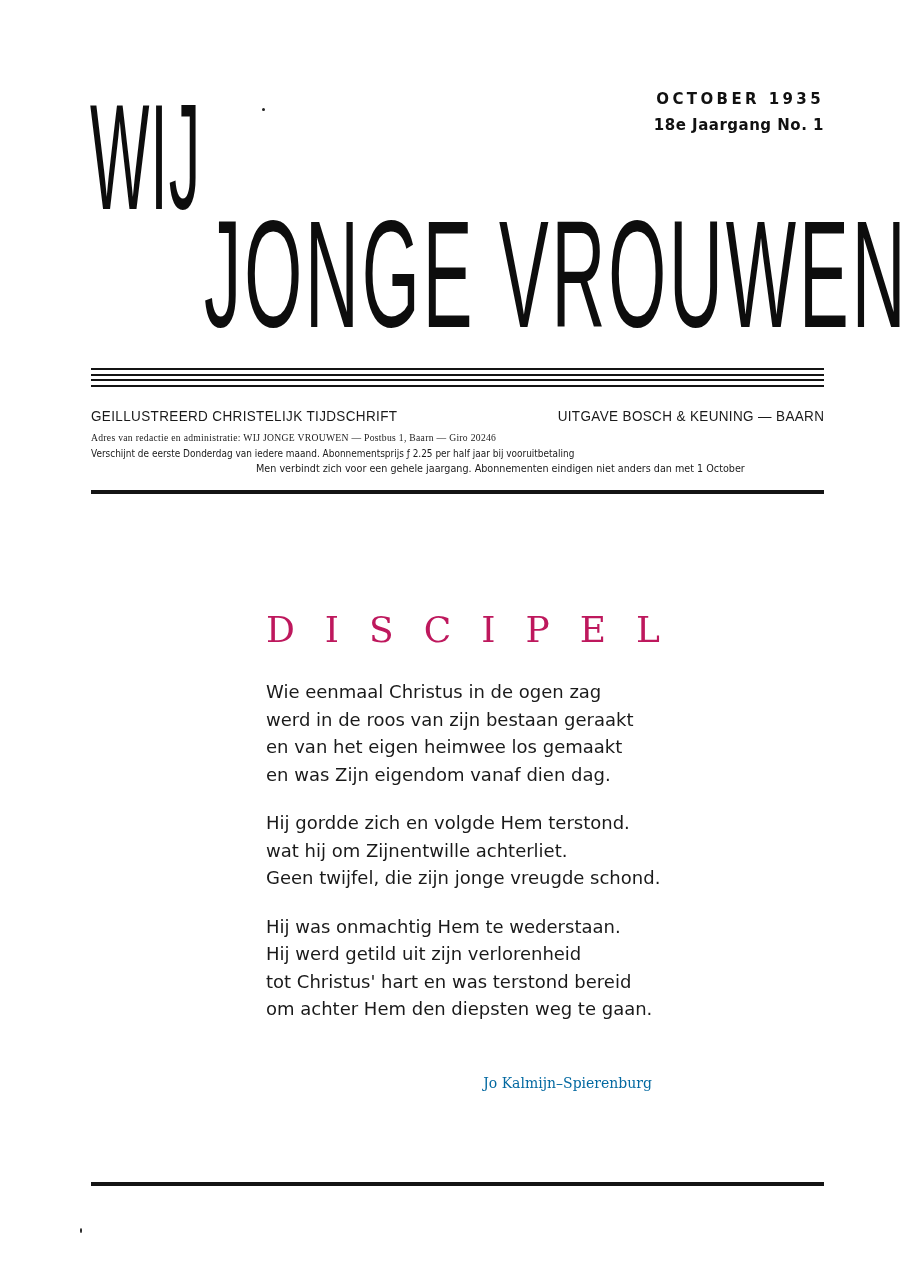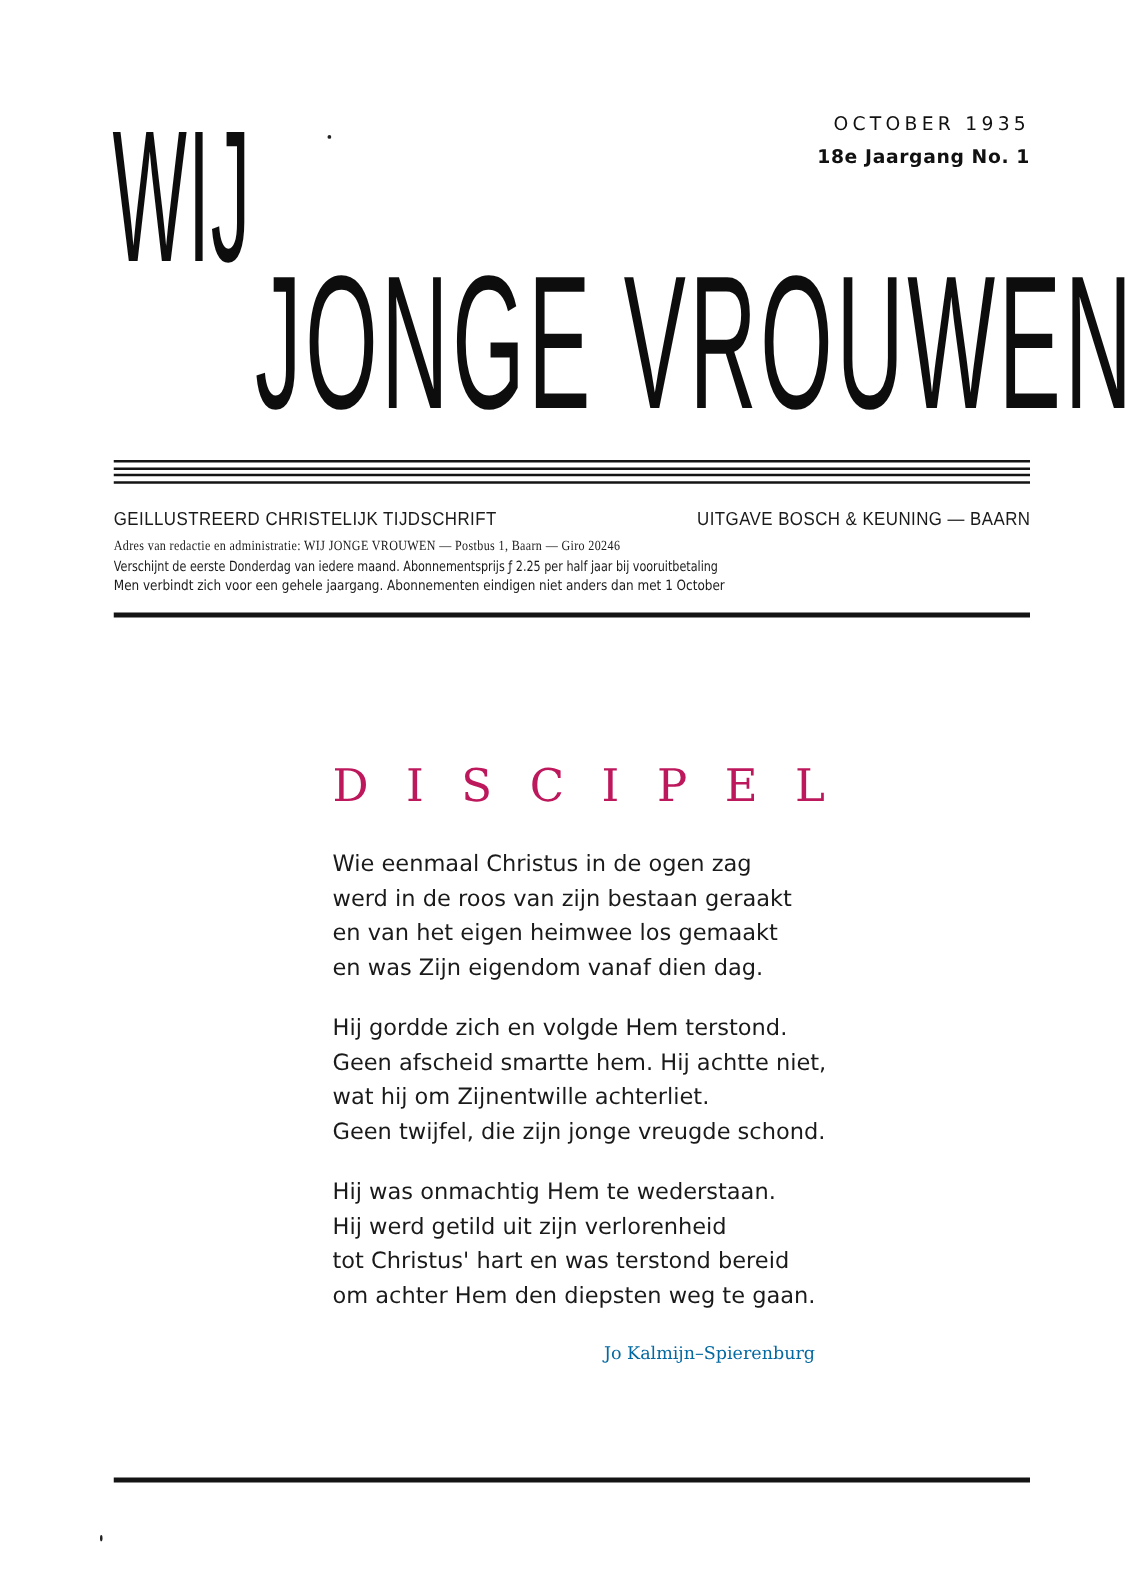--- a/index.html
+++ b/index.html
@@ -30,21 +30,21 @@
       font-size: 152px; line-height: 152px;
       letter-spacing: 6px;
       transform: scaleX(0.49);
       transform-origin: left top;
       color: #0d0d0d;
       white-space: nowrap;
     }
     .issue-date {
       right: 76px; top: 90px;
       font-family: "DejaVu Sans", sans-serif;
-      font-weight: normal; font-size: 15px;
+      font-weight: bold; font-size: 15px;
       letter-spacing: 3.4px;
       text-align: right;
     }
     .issue-no {
       right: 76px; top: 116px;
       font-family: "DejaVu Sans", sans-serif;
       font-weight: bold; font-size: 15px;
       letter-spacing: 0.5px;
       text-align: right;
     }
@@ -114,38 +114,37 @@
 <div class="abs info-line info-head">
   <span>GEILLUSTREERD CHRISTELIJK TIJDSCHRIFT</span>
   <span class="right">UITGAVE BOSCH &amp; KEUNING — BAARN</span>
 </div>
 <div class="abs info-line" style="top:431px; letter-spacing:0.35px;font-family:Liberation Serif, serif;">
   <span style="transform:scaleX(0.86);transform-origin:left;display:inline-block;">Adres van redactie en administratie: WIJ JONGE VROUWEN — Postbus 1, Baarn — Giro 20246</span>
 </div>
 <div class="abs info-line" style="top:447px;">
   <span style="transform:scaleX(0.8);transform-origin:left;display:inline-block;">Verschijnt de eerste Donderdag van iedere maand. Abonnementsprijs ƒ 2.25 per half jaar bij vooruitbetaling</span>
 </div>
-<div class="abs info-line" style="top:462px;">
+<div class="abs info-line" style="top:462px;justify-content:flex-end;">
   <span style="transform:scaleX(0.86);transform-origin:left;display:inline-block;">Men verbindt zich voor een gehele jaargang. Abonnementen eindigen niet anders dan met 1 October</span>
 </div>
 
 <div class="abs rule thick" style="top:490px;"></div>
 
 <div class="abs poem-title">DISCIPEL</div>
 
 <div class="abs poem">
   <div class="stanza">
     <div>Wie eenmaal Christus in de ogen zag</div>
     <div>werd in de roos van zijn bestaan geraakt</div>
     <div>en van het eigen heimwee los gemaakt</div>
     <div>en was Zijn eigendom vanaf dien dag.</div>
   </div>
   <div class="stanza">
     <div>Hij gordde zich en volgde Hem terstond.</div>
-    <div>Geen afscheid smartte hem. Hij achtte niet,</div>
     <div>wat hij om Zijnentwille achterliet.</div>
     <div>Geen twijfel, die zijn jonge vreugde schond.</div>
   </div>
   <div class="stanza">
     <div>Hij was onmachtig Hem te wederstaan.</div>
     <div>Hij werd getild uit zijn verlorenheid</div>
     <div>tot Christus' hart en was terstond bereid</div>
     <div>om achter Hem den diepsten weg te gaan.</div>
   </div>
 </div>

